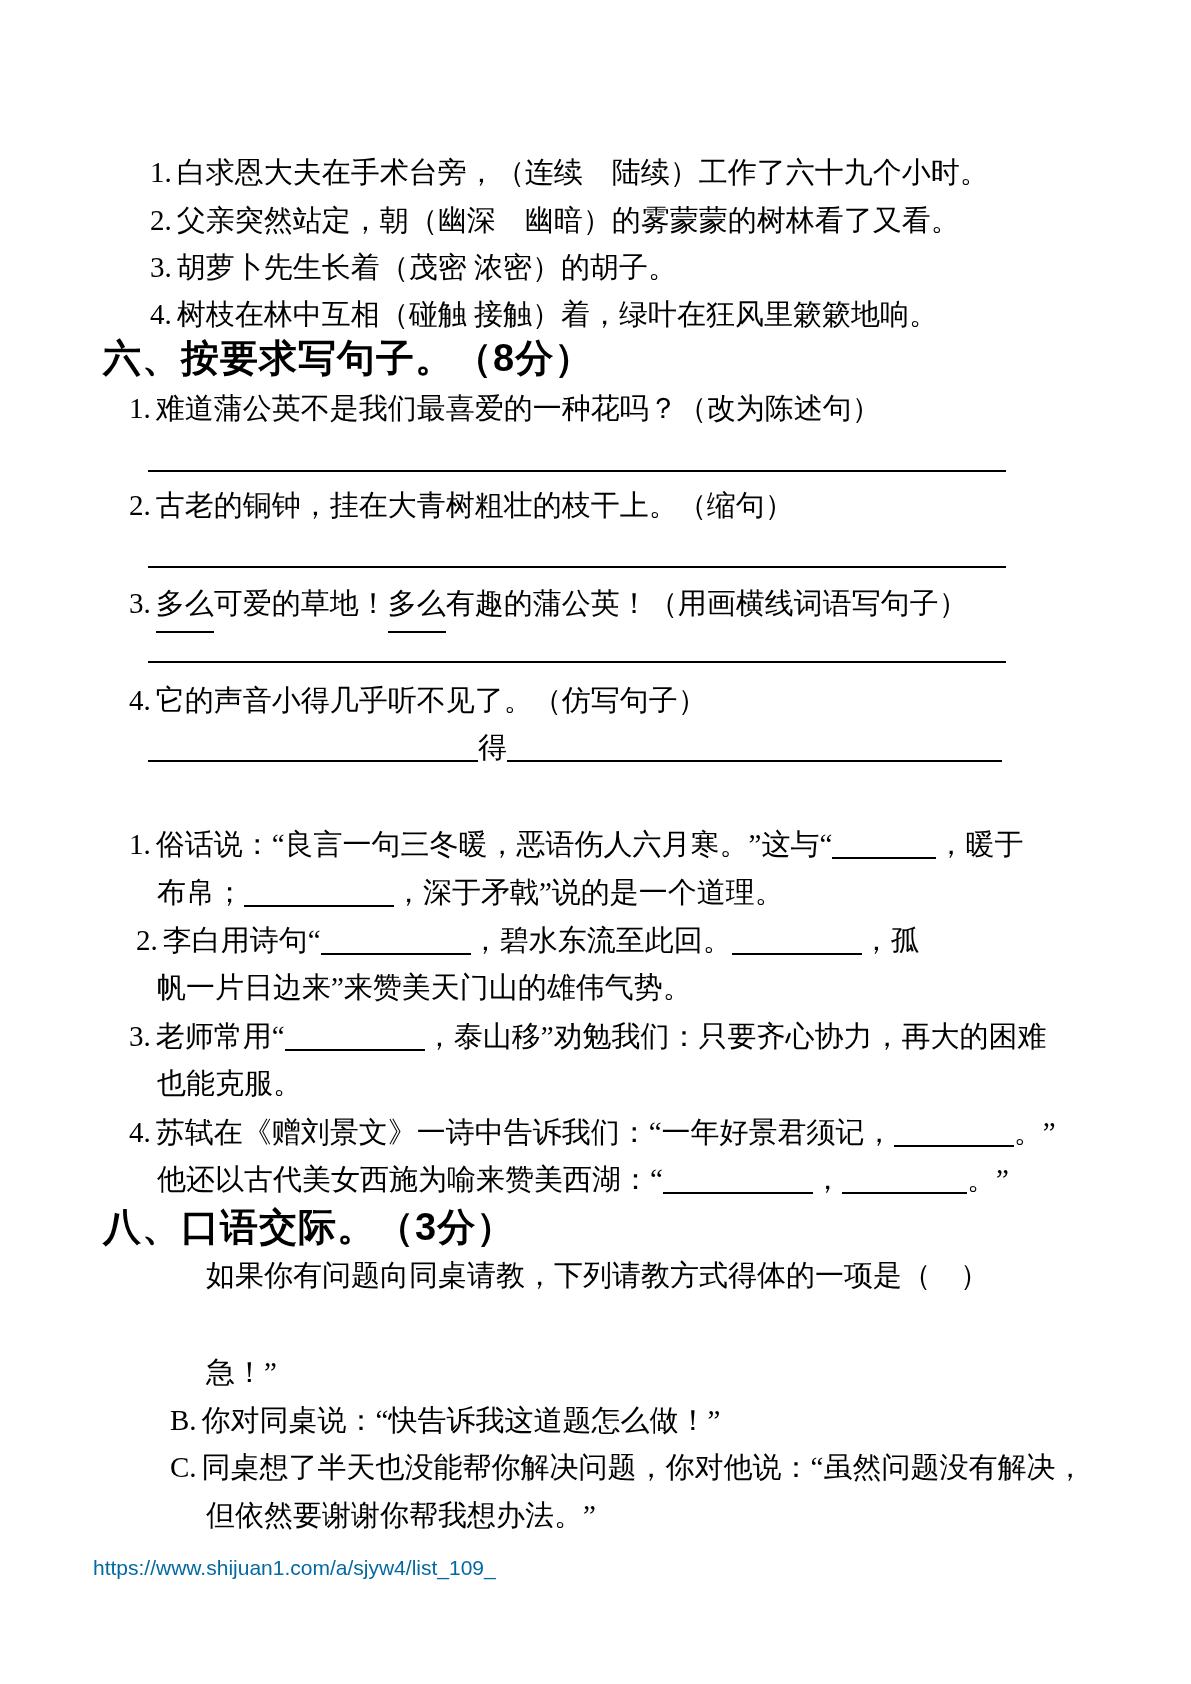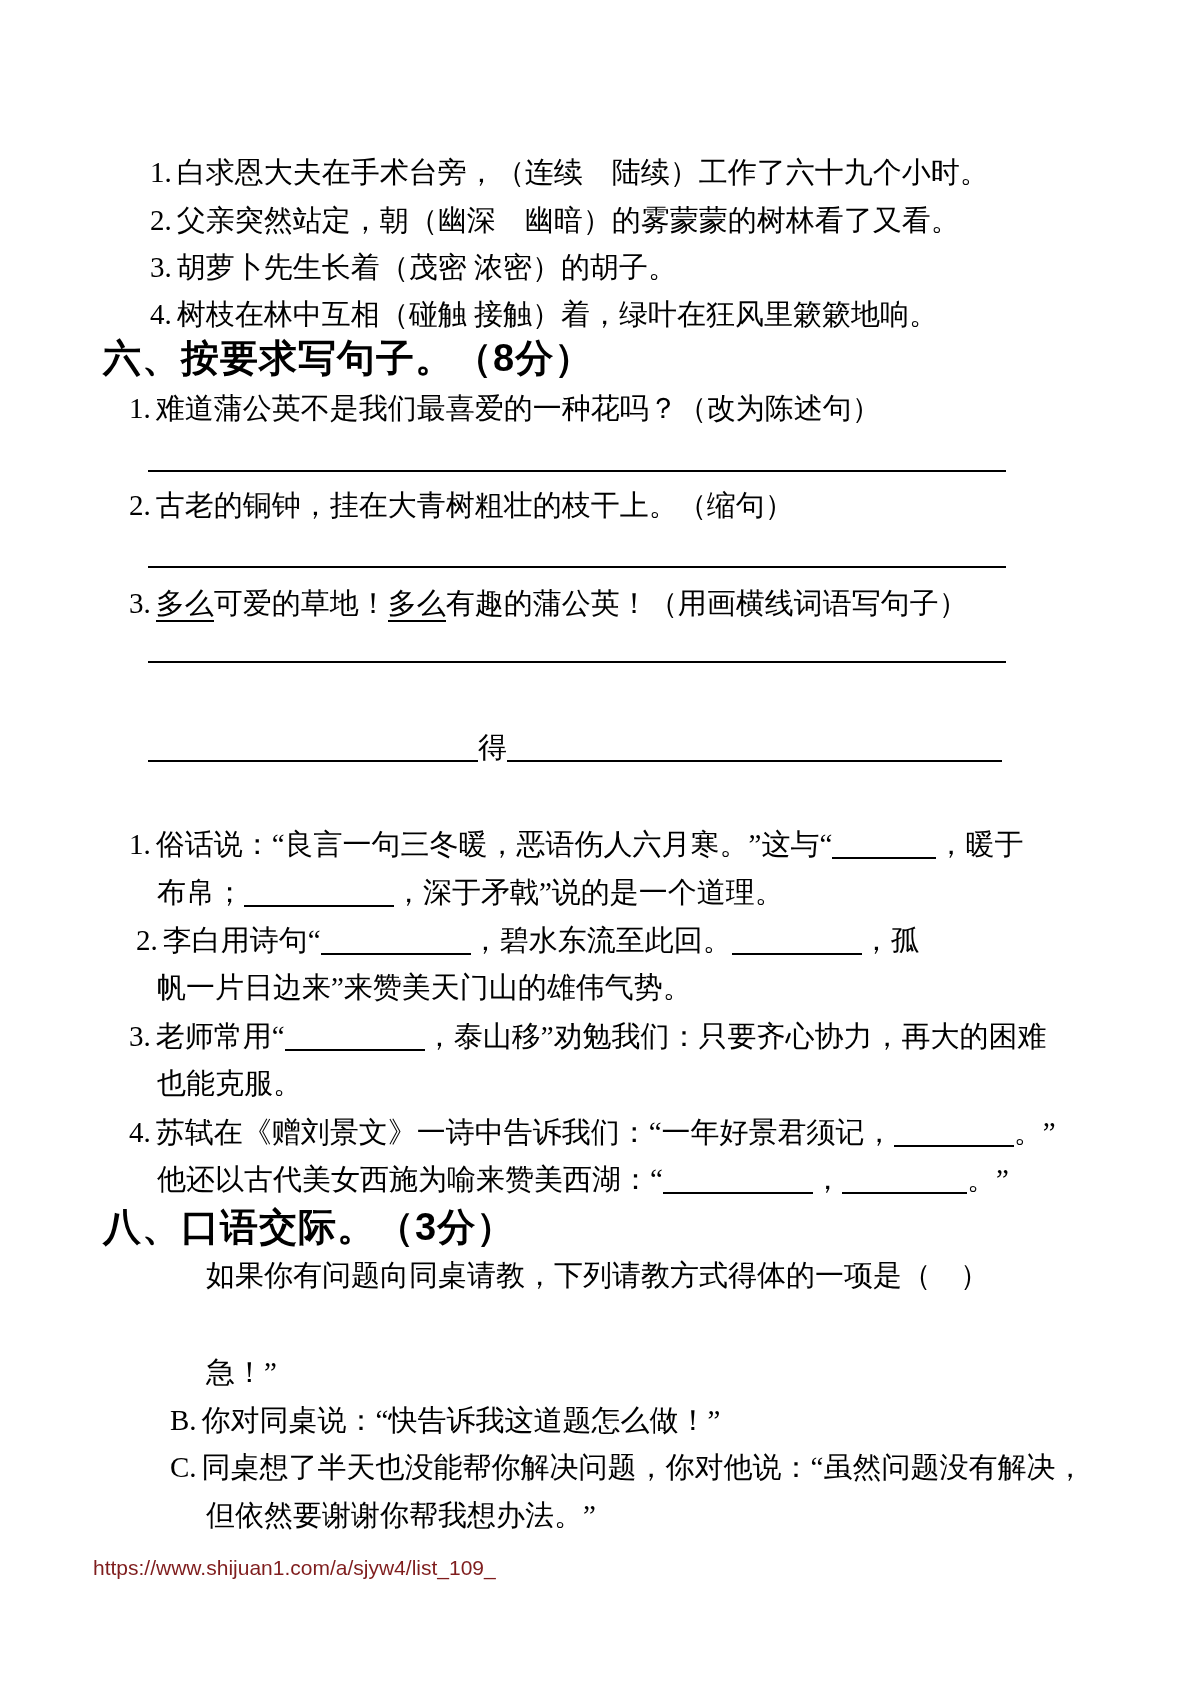--- a/index.html
+++ b/index.html
@@ -13,38 +13,38 @@
     overflow:hidden;
   }
   .ln{position:absolute;white-space:nowrap;line-height:32px;}
   .heading{
     font-weight:700;
     font-family:"Liberation Sans", sans-serif;
     font-size:38px;
     letter-spacing:1px;
   }
   .num{display:inline-block;margin-right:5px;}
-  .ul{border-bottom:2px solid #000;padding-bottom:1px;}
+  .ul{border-bottom:2px solid #000;padding-bottom:12px;}
   .blank{
     display:inline-block;
     border-bottom:2px solid #000;
     height:1em;
     vertical-align:-5px;
   }
   .rule{
     position:absolute;
     left:148px;width:858px;height:0;
     border-bottom:2px solid #000;
   }
   .footer-url{
     position:absolute;
     top:1556px;left:93px;
     font-family:"Liberation Sans", sans-serif;
     font-size:21px;
-    color:#7f1d1d;
+    color:#0369a1;
   }
 </style>
 </head>
 <body>
 
 <div class="page">
 
   <div class="ln" style="top:156px;left:150px"><span class="num">1.</span><span>白求恩大夫在手术台旁，（连续　陆续）工作了六十九个小时。</span></div>
   <div class="ln" style="top:204px;left:150px"><span class="num">2.</span><span>父亲突然站定，朝（幽深　幽暗）的雾蒙蒙的树林看了又看。</span></div>
   <div class="ln" style="top:251px;left:150px"><span class="num">3.</span><span>胡萝卜先生长着（茂密 浓密）的胡子。</span></div>
@@ -54,20 +54,21 @@
 
   <div class="ln" style="top:392px;left:129px"><span class="num">1.</span><span>难道蒲公英不是我们最喜爱的一种花吗？（改为陈述句）</span></div>
   <div class="rule" style="top:470px"></div>
 
   <div class="ln" style="top:489px;left:129px"><span class="num">2.</span><span>古老的铜钟，挂在大青树粗壮的枝干上。（缩句）</span></div>
   <div class="rule" style="top:566px"></div>
 
   <div class="ln" style="top:587px;left:129px"><span class="num">3.</span><span class="ul">多么</span><span>可爱的草地！</span><span class="ul">多么</span><span>有趣的蒲公英！（用画横线词语写句子）</span></div>
   <div class="rule" style="top:661px"></div>
 
+  <div class="ln" style="top:684px;left:129px"><span class="num">4.</span><span>它的声音小得几乎听不见了。（仿写句子）</span></div>
   <div class="ln" style="top:731px;left:148px"><span class="blank" style="width:330px"></span><span>得</span><span class="blank" style="width:495px"></span></div>
 
 
   <div class="ln" style="top:828px;left:129px"><span class="num">1.</span><span>俗话说：“良言一句三冬暖，恶语伤人六月寒。”这与“</span><span class="blank" style="width:104px"></span><span>，暖于</span></div>
   <div class="ln" style="top:876px;left:157px"><span>布帛；</span><span class="blank" style="width:150px"></span><span>，深于矛戟”说的是一个道理。</span></div>
 
   <div class="ln" style="top:924px;left:136px"><span class="num">2.</span><span>李白用诗句“</span><span class="blank" style="width:150px"></span><span>，碧水东流至此回。</span><span class="blank" style="width:130px"></span><span>，孤</span></div>
   <div class="ln" style="top:971px;left:157px">帆一片日边来”来赞美天门山的雄伟气势。</div>
 
   <div class="ln" style="top:1020px;left:129px"><span class="num">3.</span><span>老师常用“</span><span class="blank" style="width:140px"></span><span>，泰山移”劝勉我们：只要齐心协力，再大的困难</span></div>

